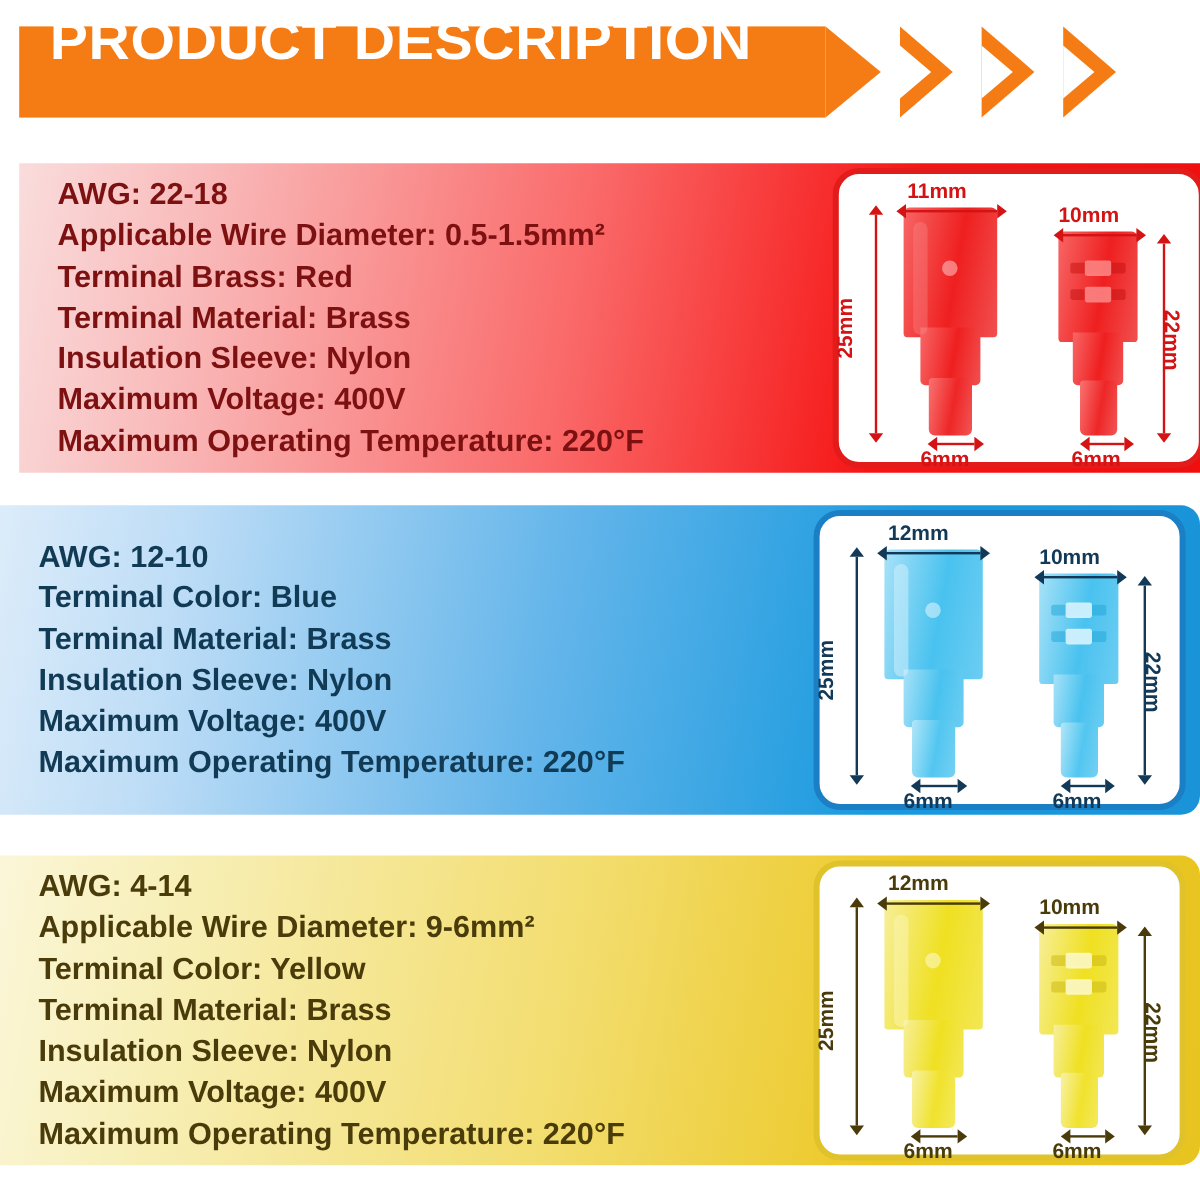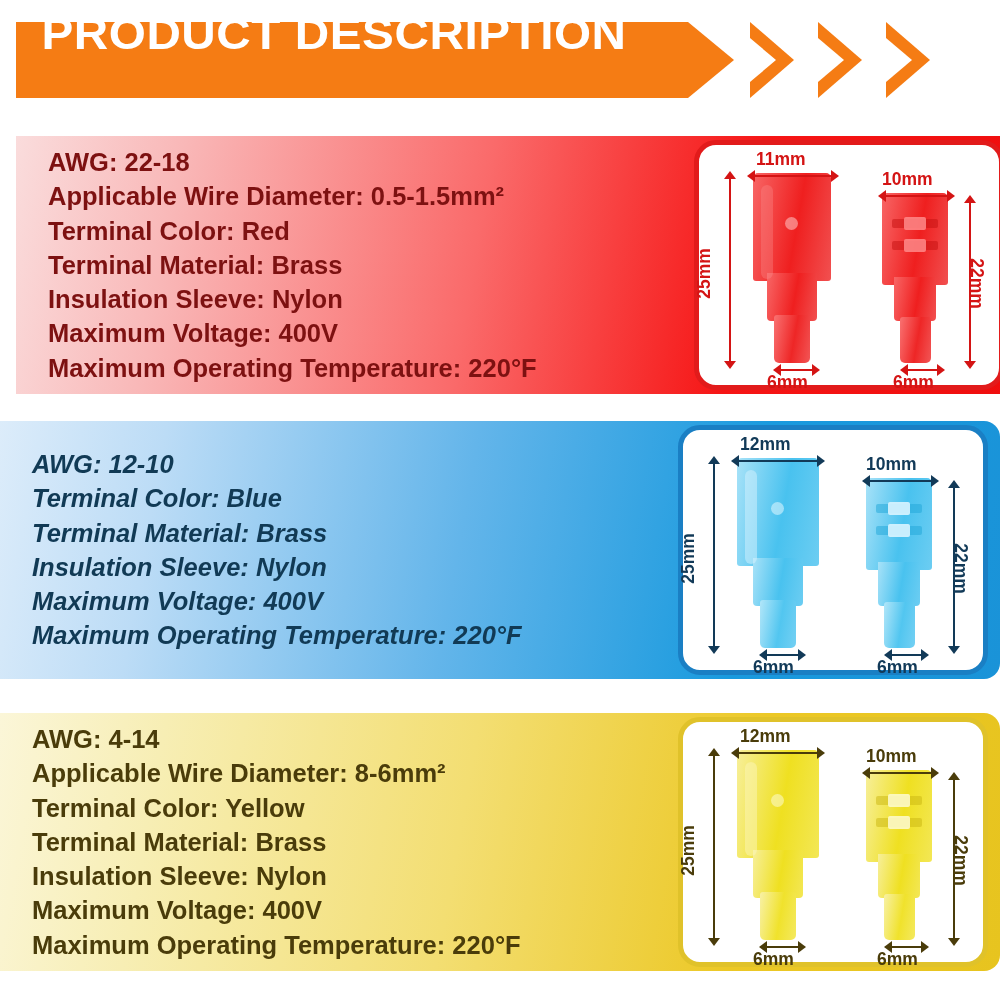--- a/index.html
+++ b/index.html
@@ -76,21 +76,21 @@
     transform:translateY(-50%);
     line-height:1.345;
   }
   .spec-line {
     font-size:25.5px;
     font-weight:bold;
     white-space:nowrap;
     font-family:"Liberation Sans", sans-serif;
   }
   .panel.red    .spec-line { color:#7d1111; }
-  .panel.blue   .spec-line { color:#113a55;font-style:italic; }
+  .panel.blue   .spec-line { color:#113a55; }
   .panel.yellow .spec-line { color:#4a3c0a; }
 
   
   .prod-card {
     position:absolute; right:12px; top:50%;
     transform:translateY(-50%);
     width:310px; height:250px;
     background:#ffffff;
     border-radius:22px;
     border:5px solid #e21b1b;
@@ -155,21 +155,21 @@
     </div>
     <div class="chev c1"></div>
     <div class="chev c2"></div>
     <div class="chev c3"></div>
   </div>
 
   <div class="panel red">
     <div class="spec-list">
       <div class="spec-line">AWG: 22-18</div>
       <div class="spec-line">Applicable Wire Diameter: 0.5-1.5mm²</div>
-      <div class="spec-line">Terminal Color: Red</div>
+      <div class="spec-line">Terminal Brass: Red</div>
       <div class="spec-line">Terminal Material: Brass</div>
       <div class="spec-line">Insulation Sleeve: Nylon</div>
       <div class="spec-line">Maximum Voltage: 400V</div>
       <div class="spec-line">Maximum Operating Temperature: 220°F</div>
     </div>
 
     <div class="prod-card">
       <div class="card-inner">
 
         <div class="term term-male" style="left:48px; top:28px; width:90px; height:190px;">
@@ -282,21 +282,21 @@
         <div class="arw" style="left:201px; top:219px; border-top:6px solid transparent; border-bottom:6px solid transparent; border-right:8px solid #123a58;"></div>
         <div class="arw" style="left:238px; top:219px; border-top:6px solid transparent; border-bottom:6px solid transparent; border-left:8px solid #123a58;"></div>
         <div class="dim-label" style="left:194px; top:227px; color:#123a58;">6mm</div>
       </div>
     </div>
   </div>
 
   <div class="panel yellow">
     <div class="spec-list">
       <div class="spec-line">AWG: 4-14</div>
-      <div class="spec-line">Applicable Wire Diameter: 8-6mm²</div>
+      <div class="spec-line">Applicable Wire Diameter: 9-6mm²</div>
       <div class="spec-line">Terminal Color: Yellow</div>
       <div class="spec-line">Terminal Material: Brass</div>
       <div class="spec-line">Insulation Sleeve: Nylon</div>
       <div class="spec-line">Maximum Voltage: 400V</div>
       <div class="spec-line">Maximum Operating Temperature: 220°F</div>
     </div>
 
     <div class="prod-card">
       <div class="card-inner">
         <div class="term term-male" style="left:48px; top:28px; width:92px; height:190px;">

